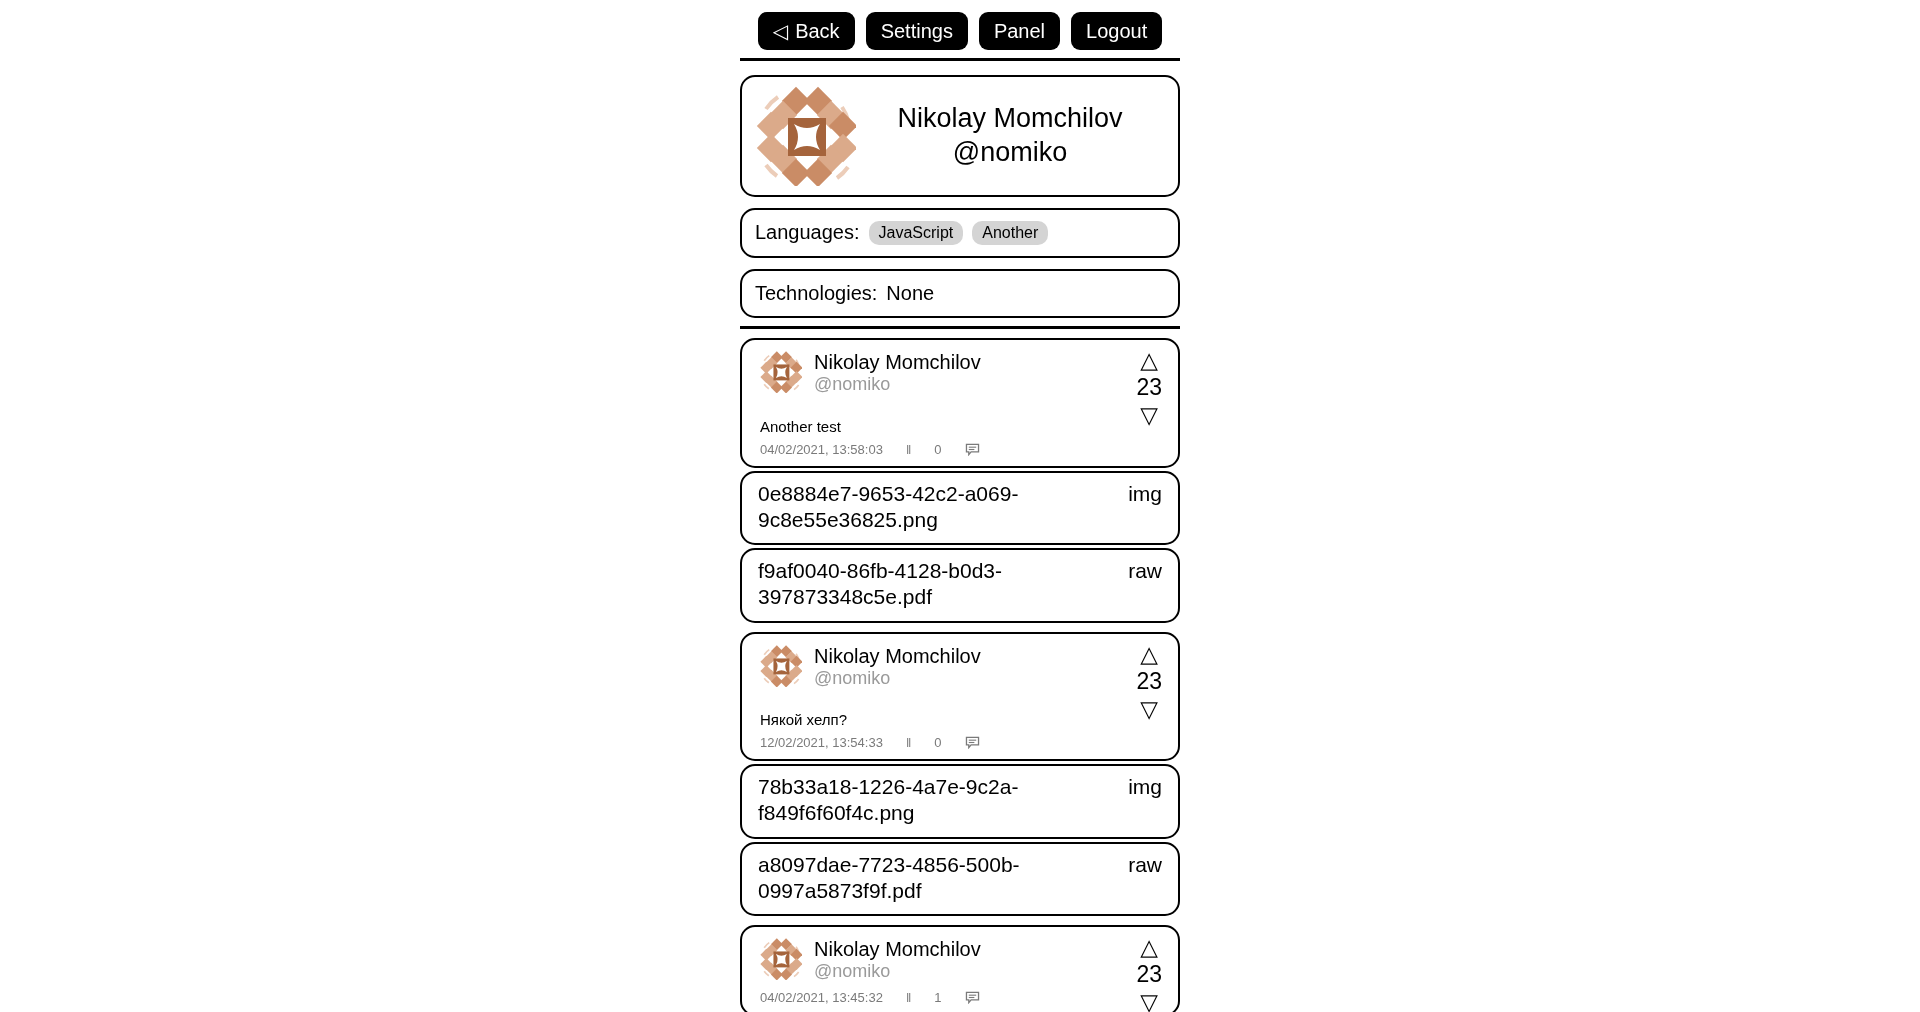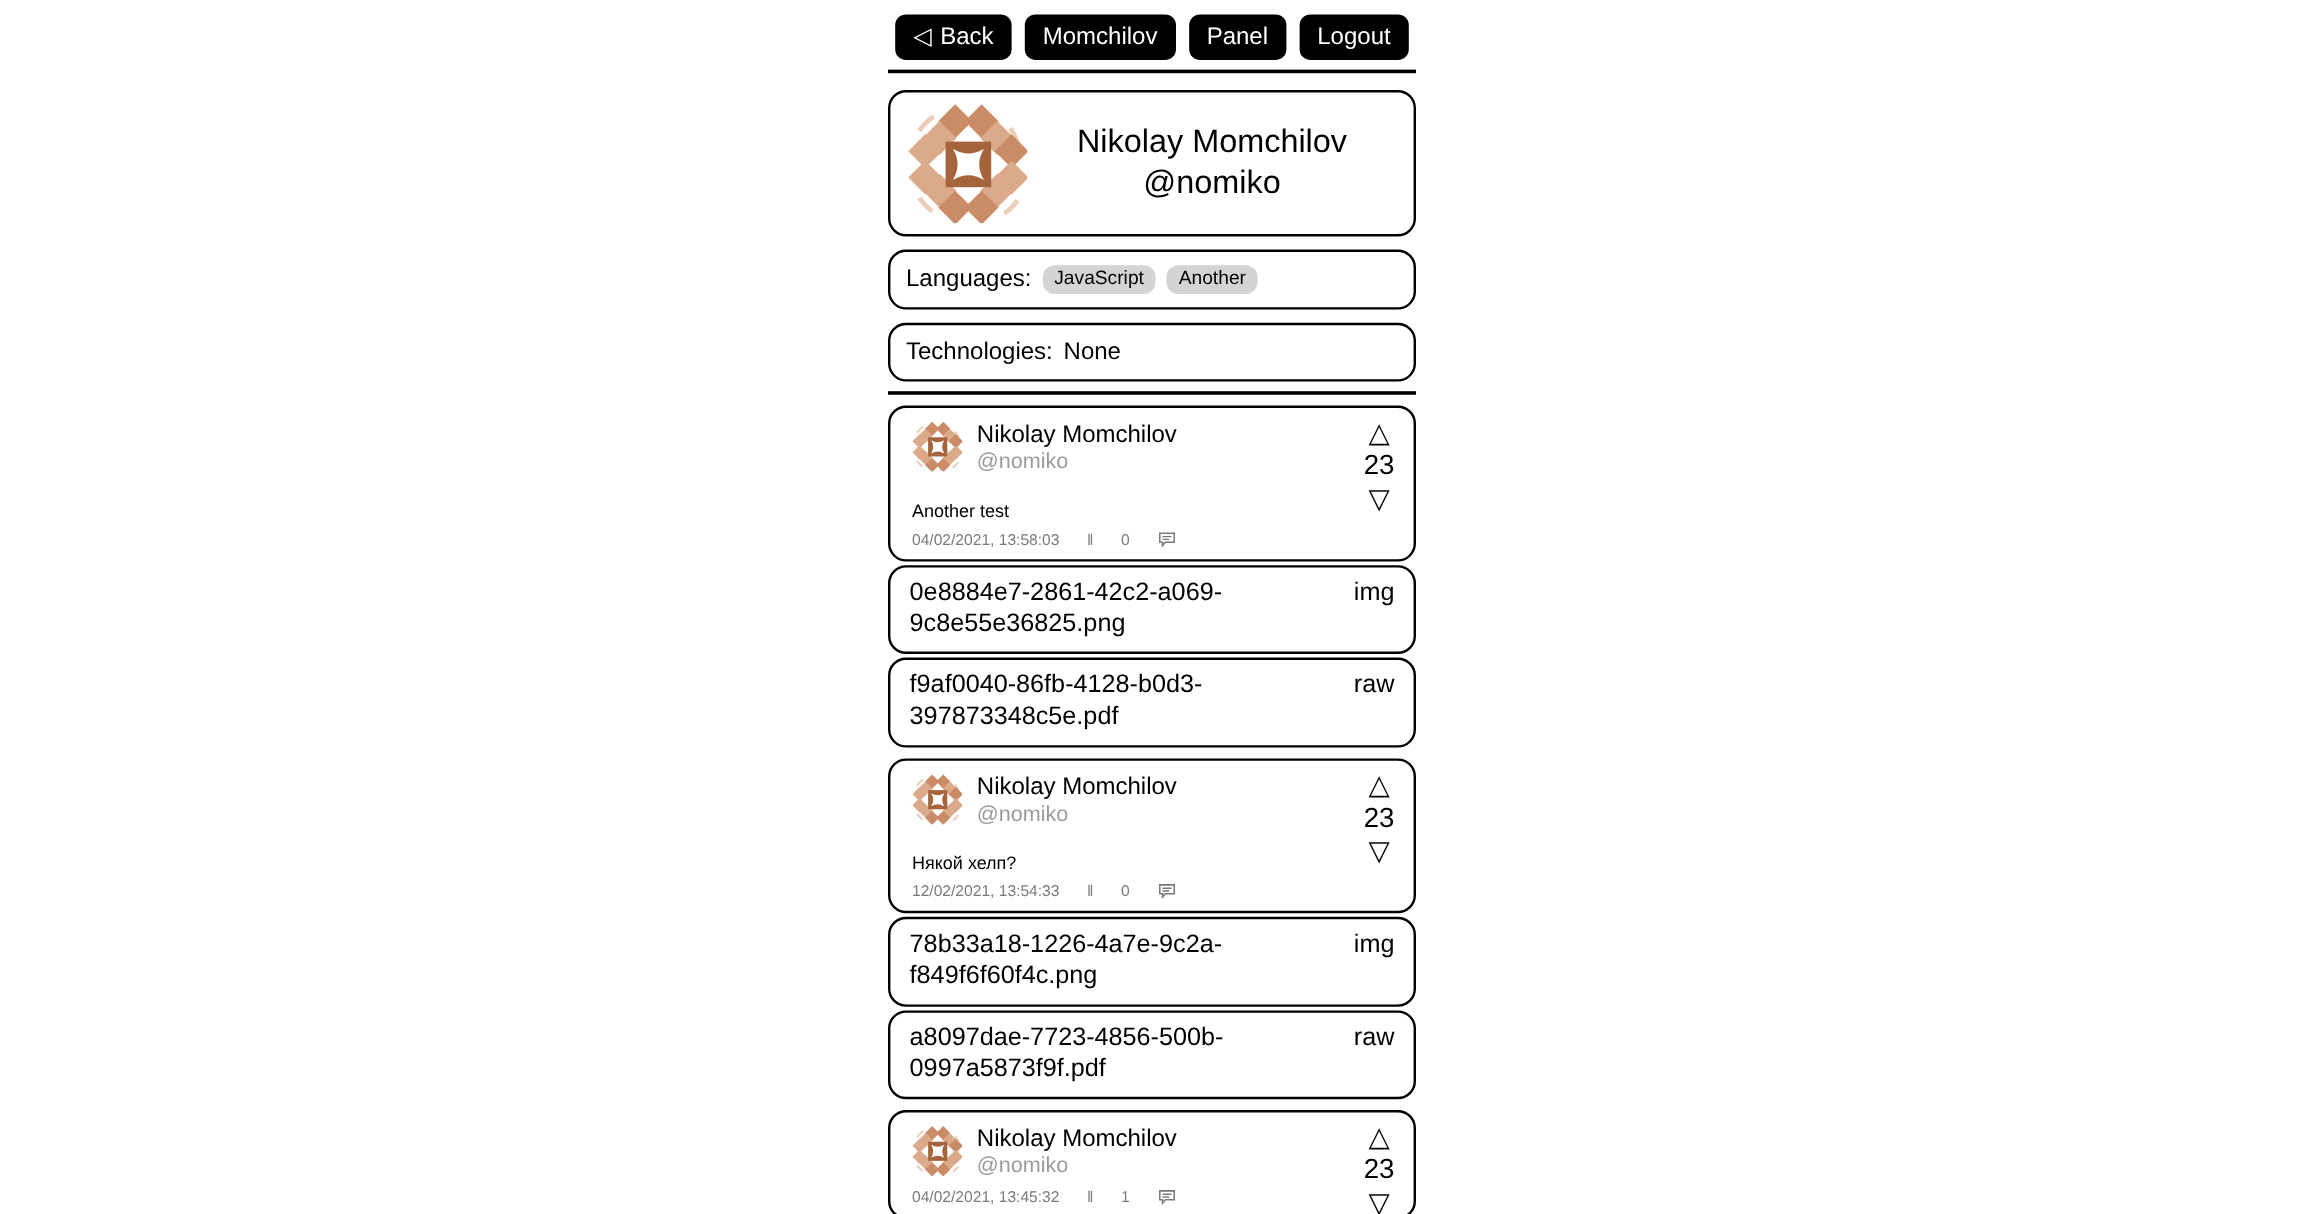--- a/index.html
+++ b/index.html
@@ -98,21 +98,21 @@
   </defs>
 </svg>
 
 <div class="page">
 
   <div class="toolbar">
     <button class="tb-btn">
       <span>◁</span>
       <span>Back</span>
     </button>
-    <button class="tb-btn">Momchilov</button>
+    <button class="tb-btn">Settings</button>
     <button class="tb-btn">Panel</button>
     <button class="tb-btn">Logout</button>
   </div>
 
   <hr class="rule">
 
   <div class="card profile-card">
     <svg class="profile-avatar" viewBox="0 0 100 100">
         <use href="#identicon"></use>
       </svg>
@@ -159,21 +159,21 @@
         </svg>
       </div>
       <div class="votes">
         <button class="vote-btn">△</button>
         <span>23</span>
         <button class="vote-btn">▽</button>
       </div>
     </div>
     <div class="attachments">
   <div class="card attachment">
-    <span class="fname">0e8884e7-2861-42c2-a069-9c8e55e36825.png</span>
+    <span class="fname">0e8884e7-9653-42c2-a069-9c8e55e36825.png</span>
     <span class="ftype">img</span>
   </div>
 
   <div class="card attachment">
     <span class="fname">f9af0040-86fb-4128-b0d3-397873348c5e.pdf</span>
     <span class="ftype">raw</span>
   </div>
 </div>
   </div>
 

